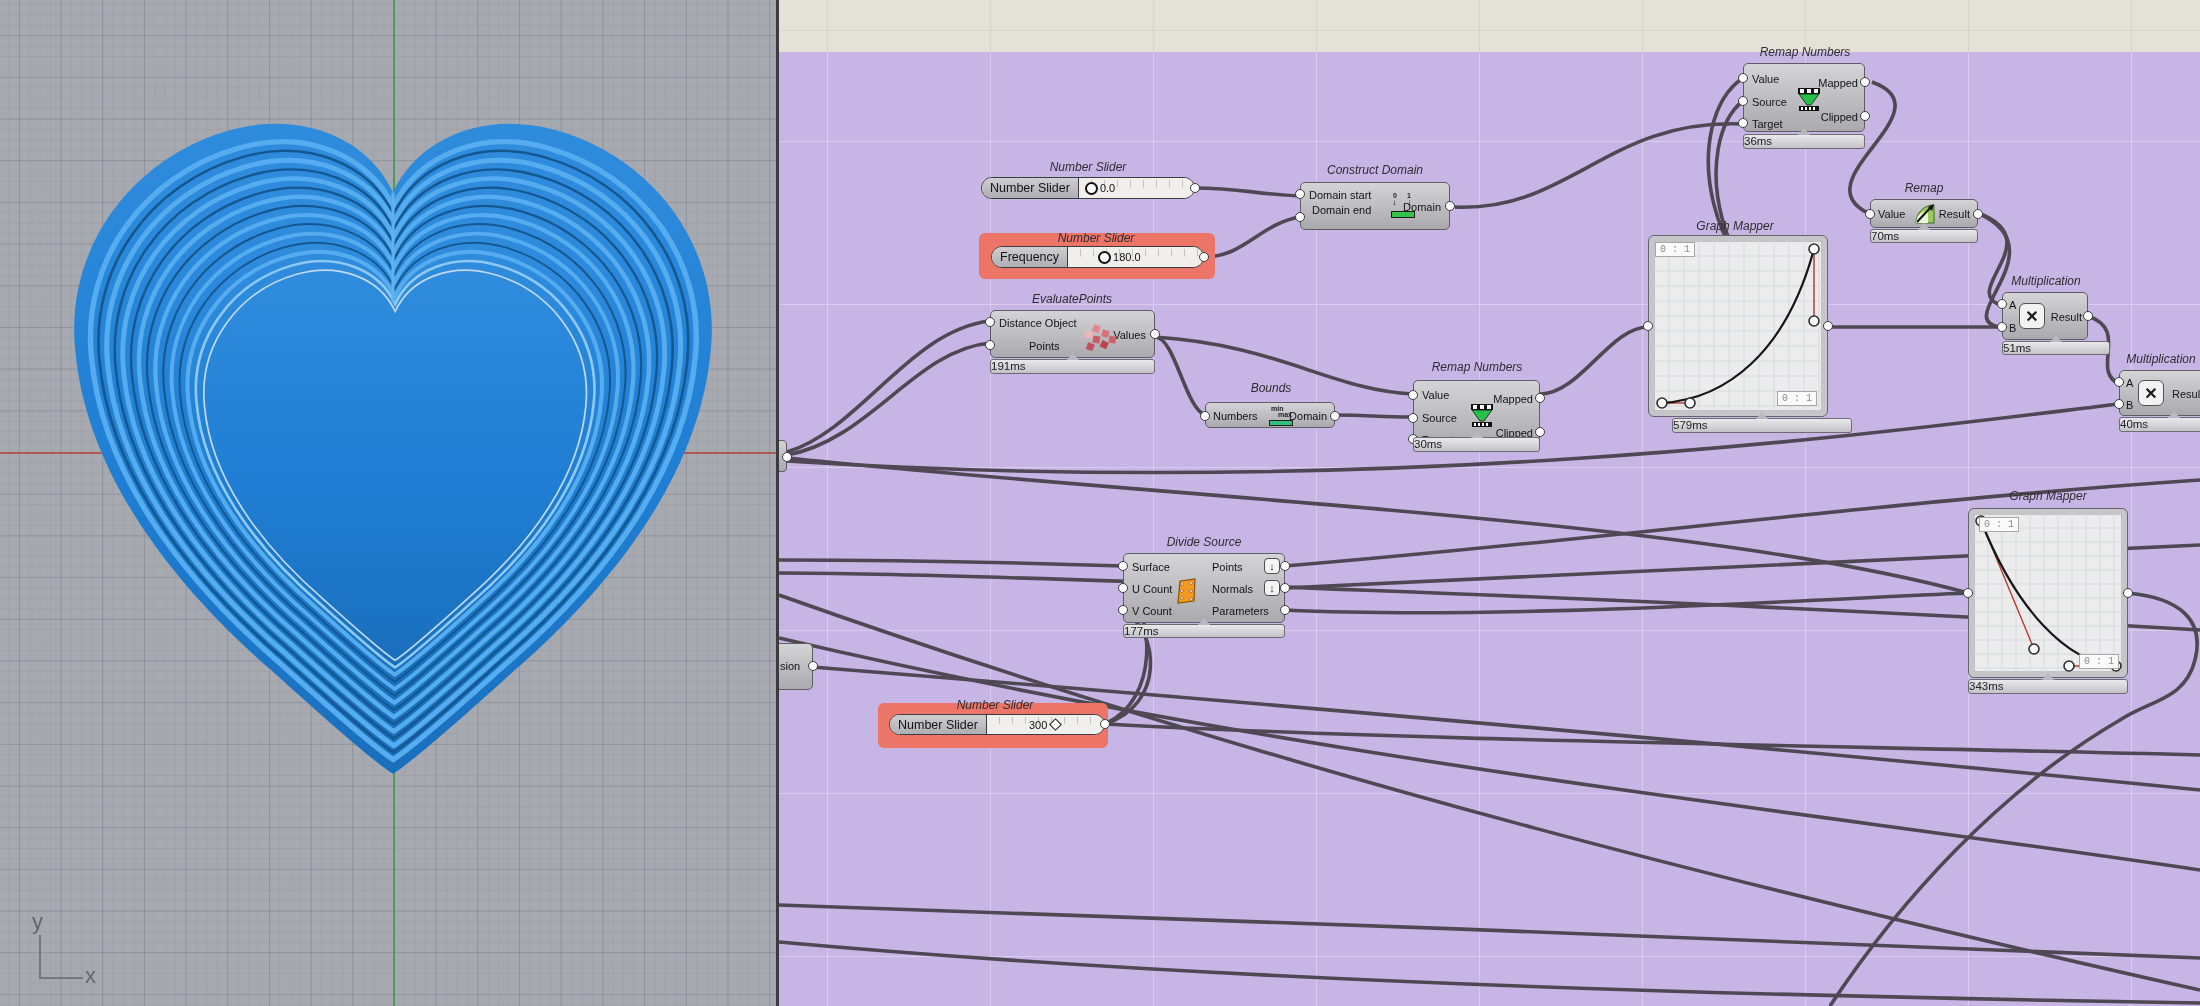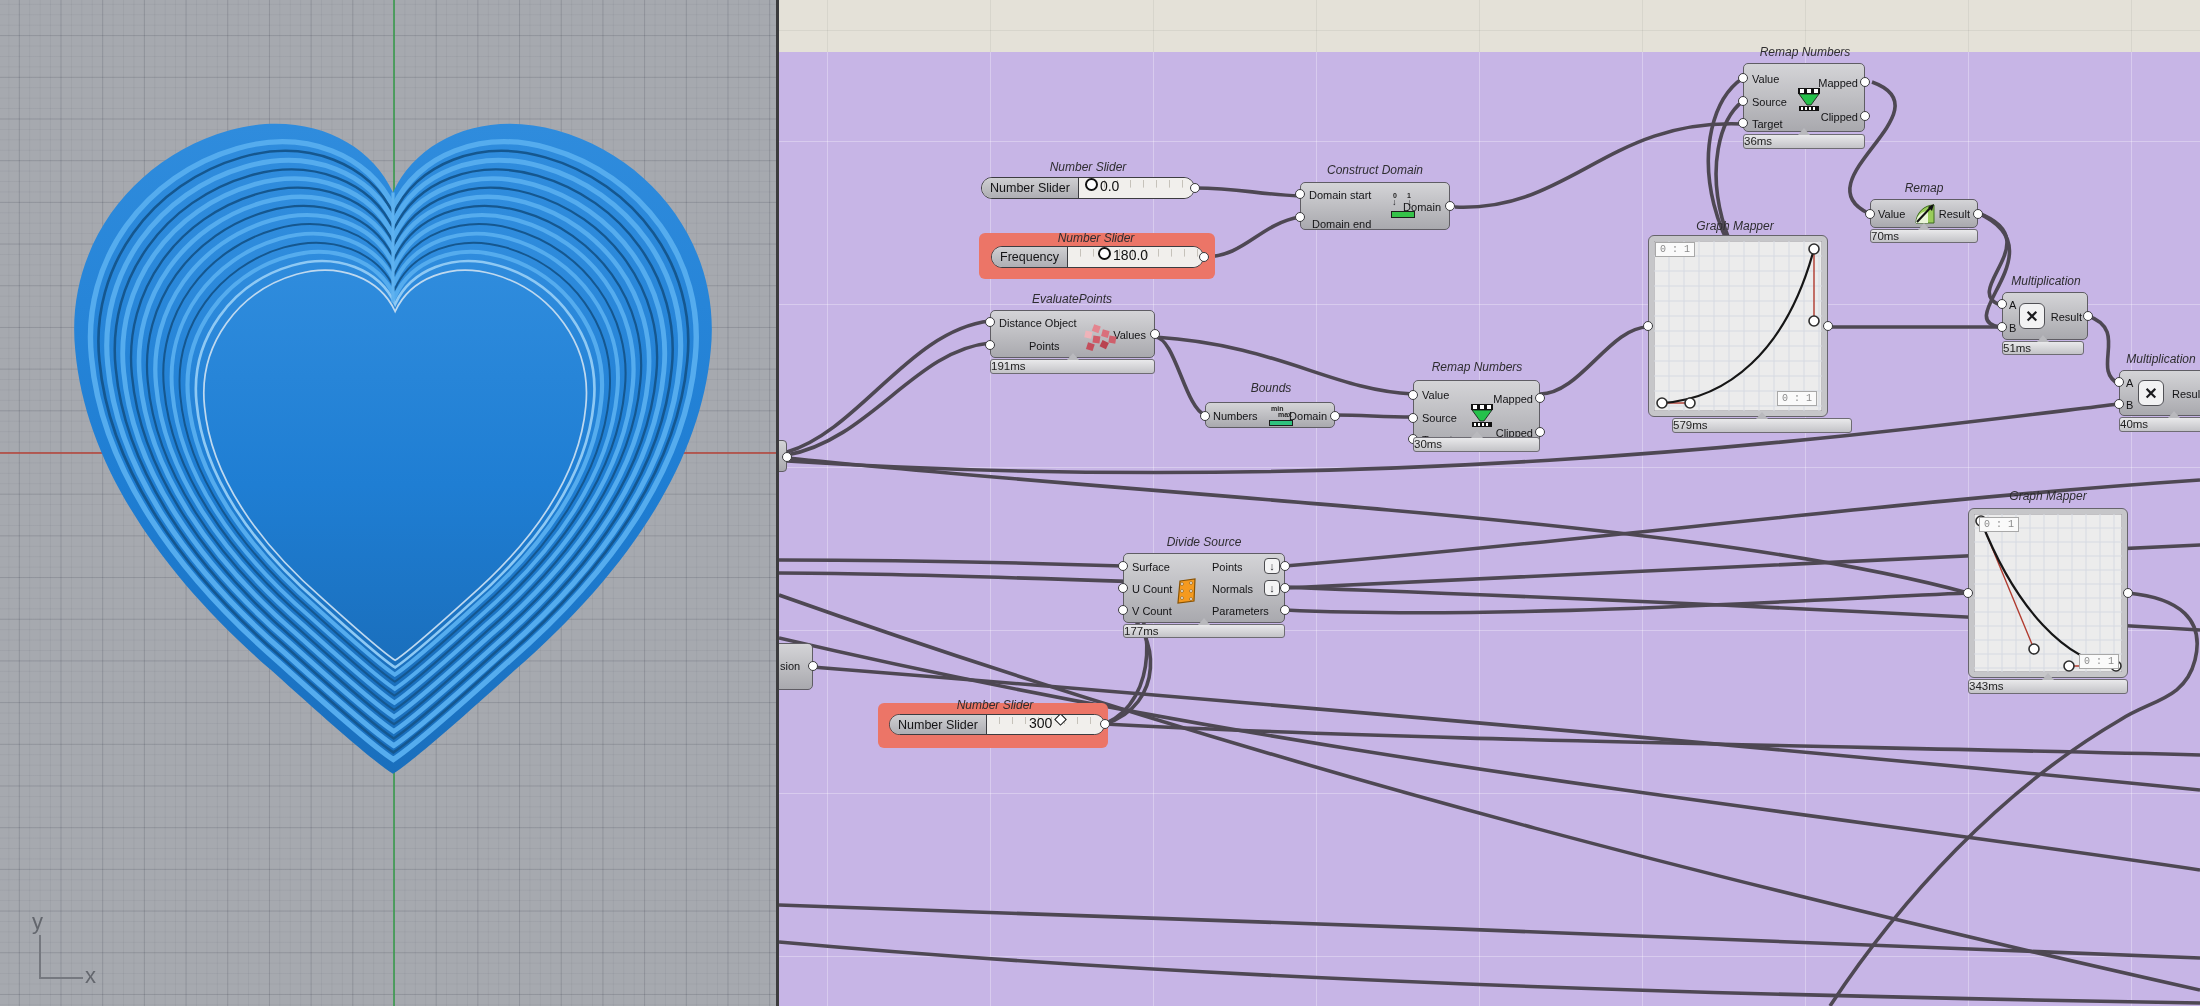--- a/index.html
+++ b/index.html
@@ -56,22 +56,22 @@
   .sel{position:absolute;z-index:2;background:#ec7567;border-radius:6px;}
 
   
   .slider{position:absolute;z-index:3;display:flex;border:1.5px solid #3c3c40;border-radius:11px;
           overflow:hidden;box-sizing:border-box;background:#f1efec;}
   .slider .sname{background:linear-gradient(#cfcfd2,#aeaeb3);border-right:1.5px solid #3c3c40;
           font-size:12.5px;display:flex;align-items:center;padding:0 8px;color:#141416;white-space:nowrap;}
   .slider .strack{position:relative;flex:1;background:#f1efec;
       background-image:repeating-linear-gradient(90deg, transparent 0 12px, #c6c2ba 12px 13px);
       background-size:100% 38%;background-repeat:no-repeat;background-position:0 2px;}
-  .slider .sval{position:absolute;top:0;height:100%;display:flex;align-items:flex-start;
-      font-size:14px;color:#111;}
+  .slider .sval{position:absolute;top:0;height:100%;display:flex;align-items:center;
+      font-size:11px;color:#111;}
   .knob-circle{display:inline-block;width:9px;height:9px;border:2.5px solid #111;border-radius:50%;
       background:#fff;margin-right:2px;}
   .knob-diamond{display:inline-block;width:7px;height:7px;border:1.5px solid #111;background:#fff;
       transform:rotate(45deg);margin-left:4px;}
 
   
   .gm{position:absolute;z-index:3;background:#c6c6c9;border:1.5px solid #66646b;border-radius:6px;
       box-sizing:border-box;}
   .gm svg{position:absolute;left:5px;top:5px;}
 
@@ -215,21 +215,21 @@
       </svg>
       <div class="cn" style="left:-6px;top:6px"></div>
       <div class="cn" style="left:-6px;top:29px"></div>
       <div class="cn" style="right:-6px;top:18px"></div>
     </div>
     <div class="timebar" style="left:211px;top:359px;width:165px;height:15px">191ms</div>
 
     <div class="nlabel" style="left:596px;top:163px">Construct Domain</div>
     <div class="node" style="left:521px;top:182px;width:150px;height:48px">
       <span class="prow" style="left:8px;top:5px">Domain start</span>
-      <span class="prow" style="left:11px;top:34px">Domain end</span>
+      <span class="prow" style="left:11px;top:20px">Domain end</span>
       <span class="prow" style="right:8px;top:17px">Domain</span>
       <div class="icon" style="left:90px;top:9px;width:22px;height:30px">
         <span class="tinytxt" style="position:absolute;left:2px;top:0">0</span>
         <span class="tinytxt" style="position:absolute;right:2px;top:0">1</span>
         <span style="position:absolute;left:1px;top:5px;font-size:9px">↓</span>
         <span style="position:absolute;right:1px;top:5px;font-size:9px">↓</span>
         <div style="position:absolute;left:0;top:19px;width:22px;height:5px;background:#35c249;border:1px solid #1c1c1c"></div>
       </div>
       <div class="cn" style="left:-6px;top:6px"></div>
       <div class="cn" style="left:-6px;top:29px"></div>
@@ -283,21 +283,21 @@
       <span class="prow" style="left:6px;top:5px">A</span>
       <span class="prow" style="left:6px;top:28px">B</span>
       <span class="prow" style="right:5px;top:17px">Result</span>
       <div class="multicon" style="left:16px;top:10px">
           <span>✕</span>
         </div>
       <div class="cn" style="left:-6px;top:6px"></div>
       <div class="cn" style="left:-6px;top:29px"></div>
       <div class="cn" style="right:-6px;top:18px"></div>
     </div>
-    <div class="timebar" style="left:1223px;top:341px;width:82px;height:14px">51ms</div>
+    <div class="timebar" style="left:1223px;top:341px;width:108px;height:14px">51ms</div>
 
     <div class="nlabel" style="left:1382px;top:352px">Multiplication</div>
     <div class="node" style="left:1340px;top:370px;width:110px;height:46px">
       <span class="prow" style="left:6px;top:5px">A</span>
       <span class="prow" style="left:6px;top:27px">B</span>
       <span class="prow" style="left:52px;top:16px">Result</span>
       <div class="multicon" style="left:18px;top:9px">
           <span>✕</span>
         </div>
       <div class="cn" style="left:-6px;top:6px"></div>

